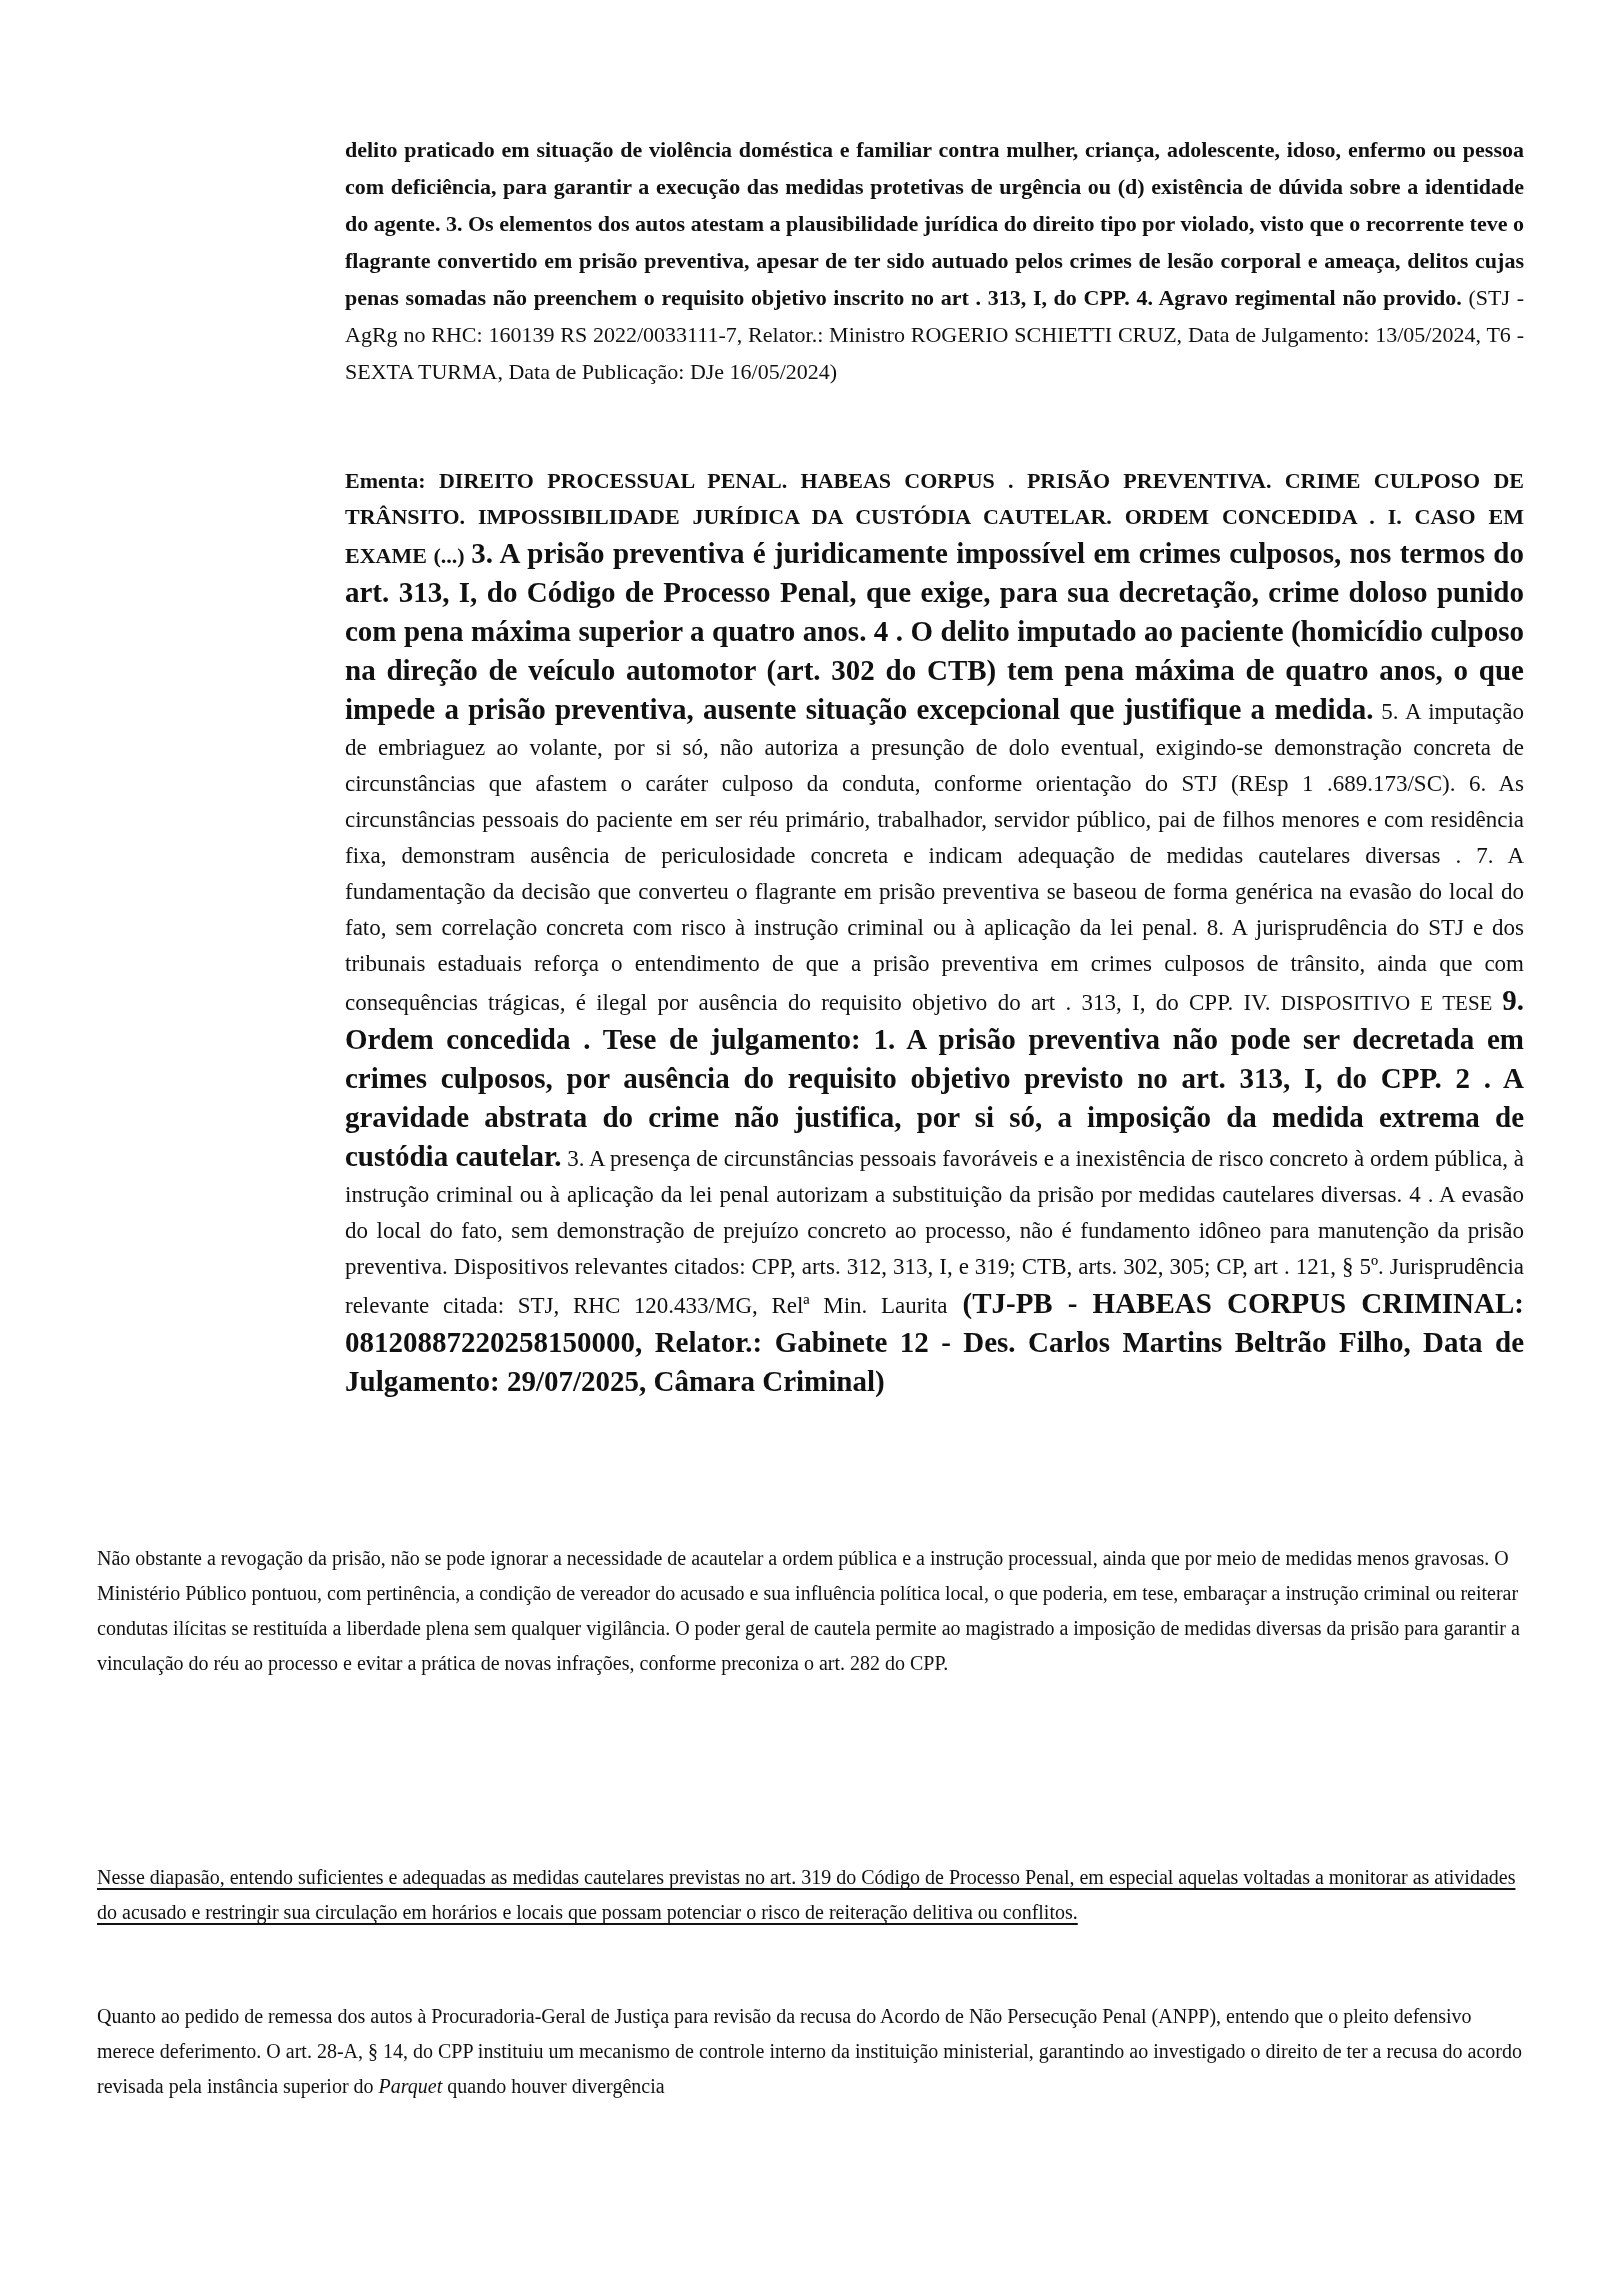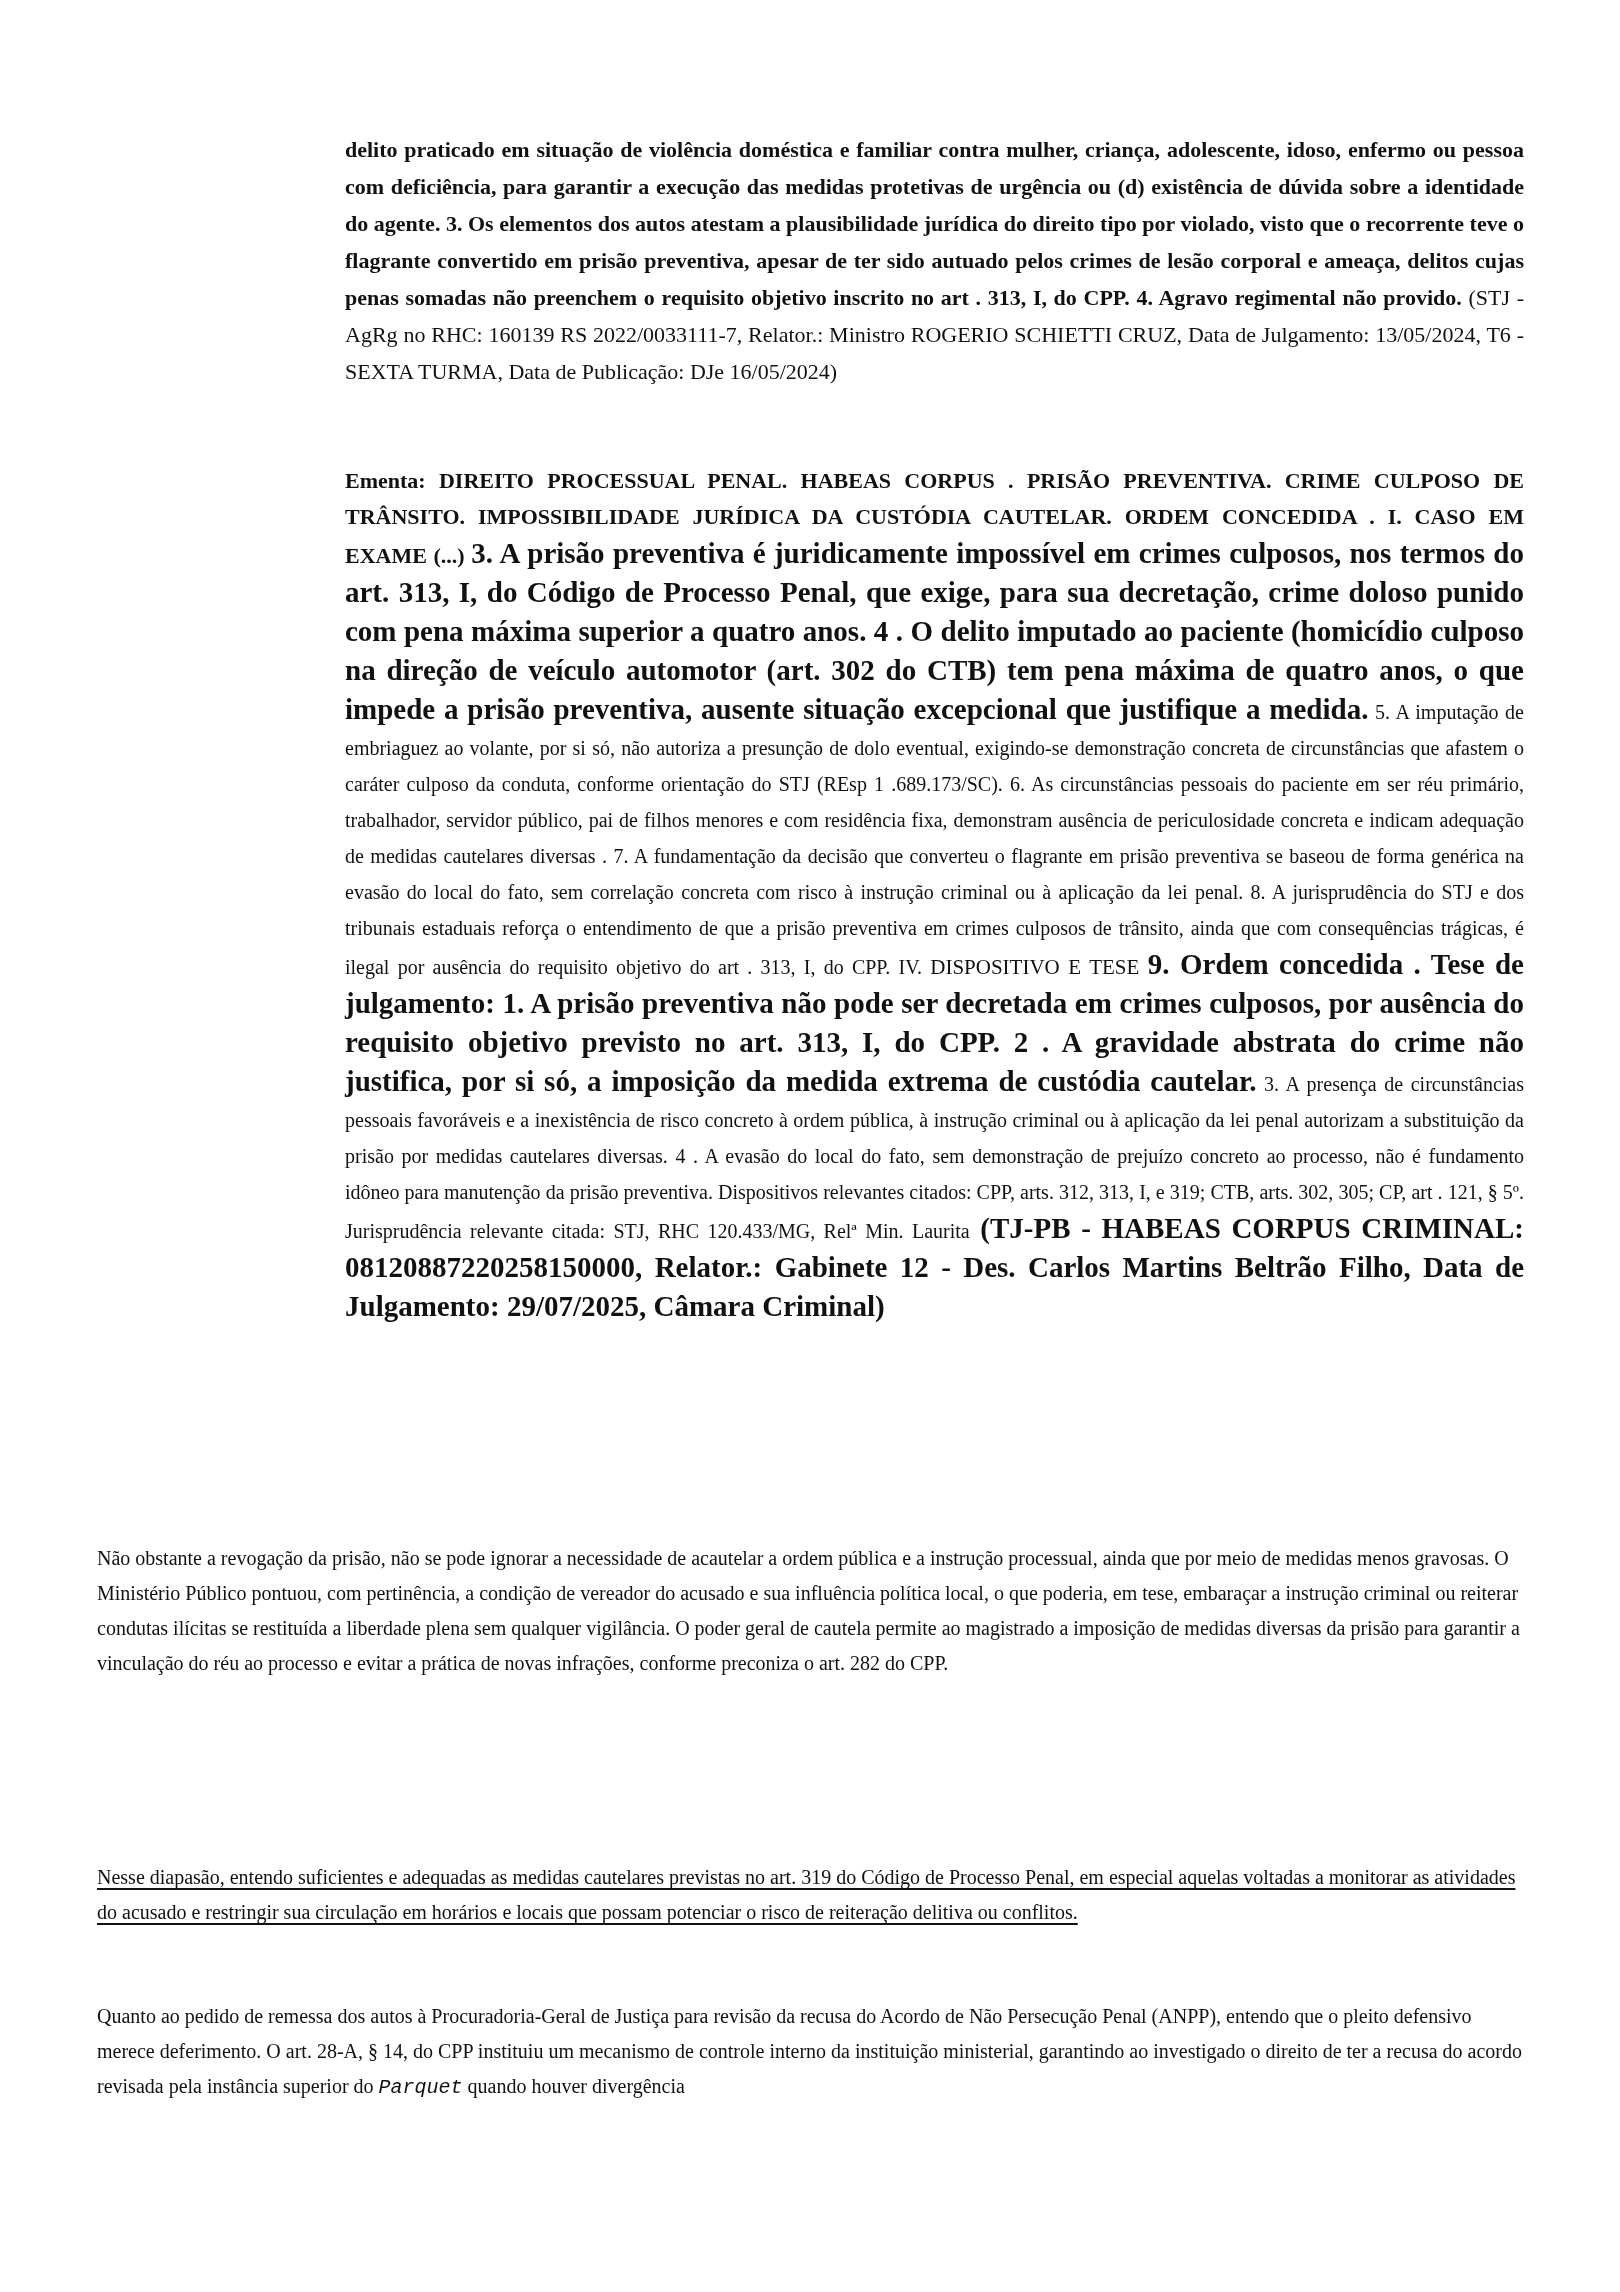--- a/index.html
+++ b/index.html
@@ -43,21 +43,21 @@
   }
   .q-bold { font-weight: bold; }
   .q-normal { font-weight: normal; }
   .q-big {
     font-weight: bold;
     font-size: 29px;
     line-height: 36px;
   }
   .q-small-normal {
     font-weight: normal;
-    font-size: 20px;
+    font-size: 23px;
   }
   .q-caps-normal {
     font-weight: normal;
     font-size: 21px;
   }
 
   
   .body-p {
     position: absolute;
     left: 97px;
@@ -70,21 +70,21 @@
   .p1 { top: 1537px; }
   .p2 {
     top: 1856px;
     font-weight: normal;
     text-decoration: underline;
     text-decoration-thickness: 1.8px;
     text-underline-offset: 3.6px;
     width: 1435px;
   }
   .p3 { top: 1995px; }
-  .italic { font-style: italic; font-family: Liberation Mono, monospace; }
+  .italic { font-style: italic; }
 </style>
 </head>
 <body>
 
 <div class="page">
 
   <p class="quote quote-1"><span class="q-bold">delito praticado em situação de violência doméstica e familiar contra mulher, criança, adolescente, idoso, enfermo ou pessoa com deficiência, para garantir a execução das medidas protetivas de urgência ou (d) existência de dúvida sobre a identidade do agente. 3. Os elementos dos autos atestam a plausibilidade jurídica do direito tipo por violado, visto que o recorrente teve o flagrante convertido em prisão preventiva, apesar de ter sido autuado pelos crimes de lesão corporal e ameaça, delitos cujas penas somadas não preenchem o requisito objetivo inscrito no art . 313, I, do CPP. 4. Agravo regimental não provido.</span><span class="q-normal"> (STJ - AgRg no RHC: 160139 RS 2022/0033111-7, Relator.: Ministro ROGERIO SCHIETTI CRUZ, Data de Julgamento: 13/05/2024, T6 - SEXTA TURMA, Data de Publicação: DJe 16/05/2024)</span></p>
 
   <p class="quote quote-2"><span class="q-bold">Ementa: DIREITO PROCESSUAL PENAL. HABEAS CORPUS . PRISÃO PREVENTIVA. CRIME CULPOSO DE TRÂNSITO. IMPOSSIBILIDADE JURÍDICA DA CUSTÓDIA CAUTELAR. ORDEM CONCEDIDA . I. CASO EM EXAME (...) </span><span class="q-big">3. A prisão preventiva é juridicamente impossível em crimes culposos, nos termos do art. 313, I, do Código de Processo Penal, que exige, para sua decretação, crime doloso punido com pena máxima superior a quatro anos. 4 . O delito imputado ao paciente (homicídio culposo na direção de veículo automotor (art. 302 do CTB) tem pena máxima de quatro anos, o que impede a prisão preventiva, ausente situação excepcional que justifique a medida.</span><span class="q-small-normal"> 5. A imputação de embriaguez ao volante, por si só, não autoriza a presunção de dolo eventual, exigindo-se demonstração concreta de circunstâncias que afastem o caráter culposo da conduta, conforme orientação do STJ (REsp 1 .689.173/SC). 6. As circunstâncias pessoais do paciente em ser réu primário, trabalhador, servidor público, pai de filhos menores e com residência fixa, demonstram ausência de periculosidade concreta e indicam adequação de medidas cautelares diversas . 7. A fundamentação da decisão que converteu o flagrante em prisão preventiva se baseou de forma genérica na evasão do local do fato, sem correlação concreta com risco à instrução criminal ou à aplicação da lei penal. 8. A jurisprudência do STJ e dos tribunais estaduais reforça o entendimento de que a prisão preventiva em crimes culposos de trânsito, ainda que com consequências trágicas, é ilegal por ausência do requisito objetivo do art . 313, I, do CPP. IV. </span><span class="q-caps-normal">DISPOSITIVO E TESE </span><span class="q-big">9. Ordem concedida . Tese de julgamento: 1. A prisão preventiva não pode ser decretada em crimes culposos, por ausência do requisito objetivo previsto no art. 313, I, do CPP. 2 . A gravidade abstrata do crime não justifica, por si só, a imposição da medida extrema de custódia cautelar.</span><span class="q-small-normal"> 3. A presença de circunstâncias pessoais favoráveis e a inexistência de risco concreto à ordem pública, à instrução criminal ou à aplicação da lei penal autorizam a substituição da prisão por medidas cautelares diversas. 4 . A evasão do local do fato, sem demonstração de prejuízo concreto ao processo, não é fundamento idôneo para manutenção da prisão preventiva. Dispositivos relevantes citados: CPP, arts. 312, 313, I, e 319; CTB, arts. 302, 305; CP, art . 121, § 5º. Jurisprudência relevante citada: STJ, RHC 120.433/MG, Relª Min. Laurita</span><span class="q-big"> (TJ-PB - HABEAS CORPUS CRIMINAL: 08120887220258150000, Relator.: Gabinete 12 - Des. Carlos Martins Beltrão Filho, Data de Julgamento: 29/07/2025, Câmara Criminal)</span></p>
 

